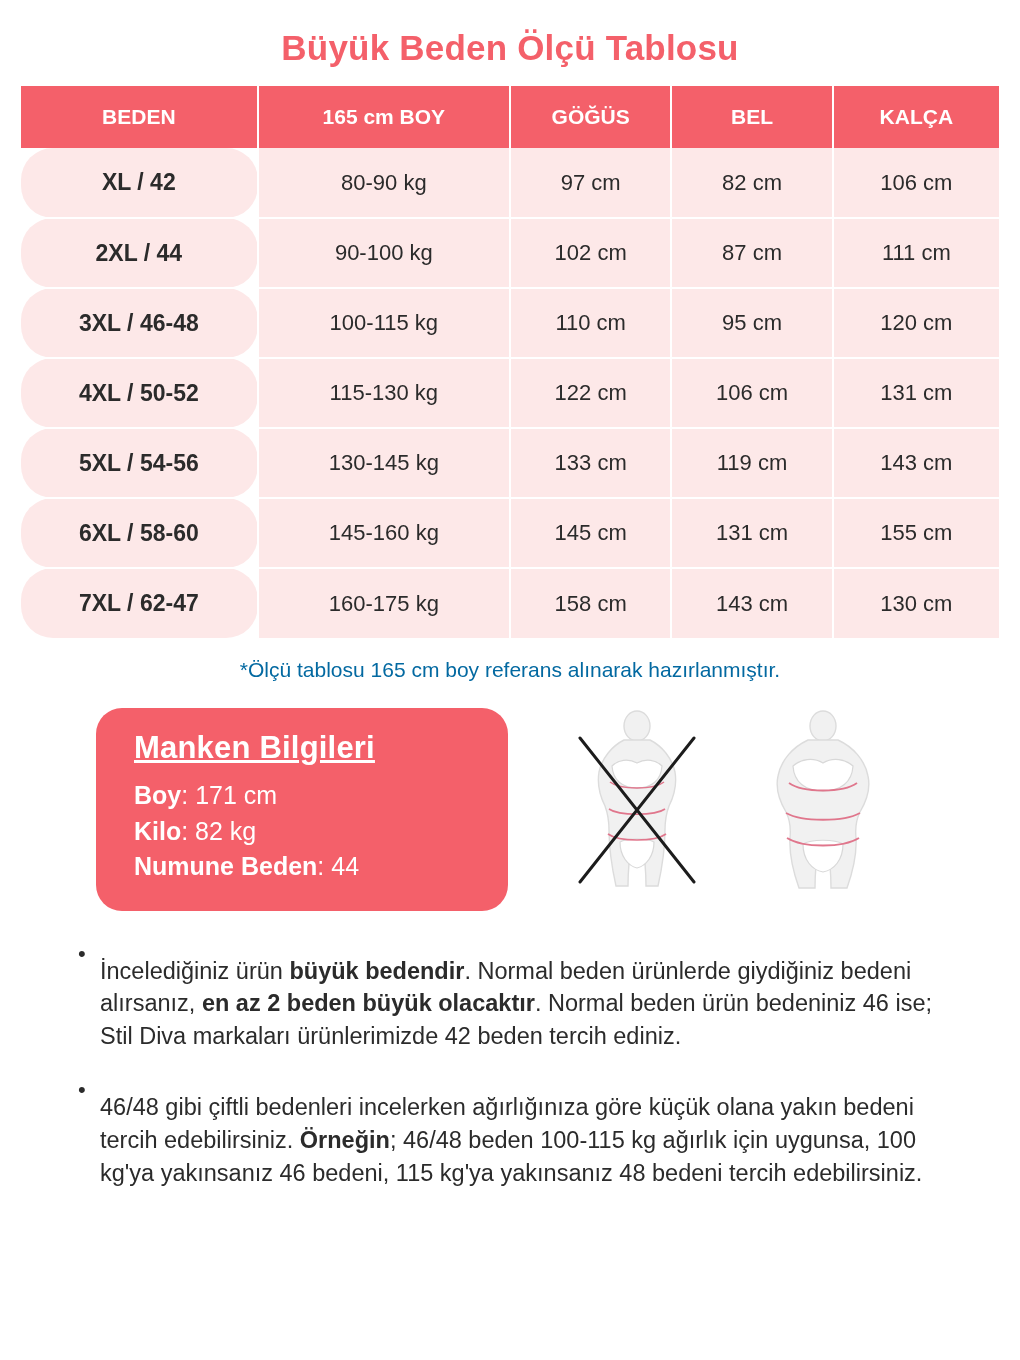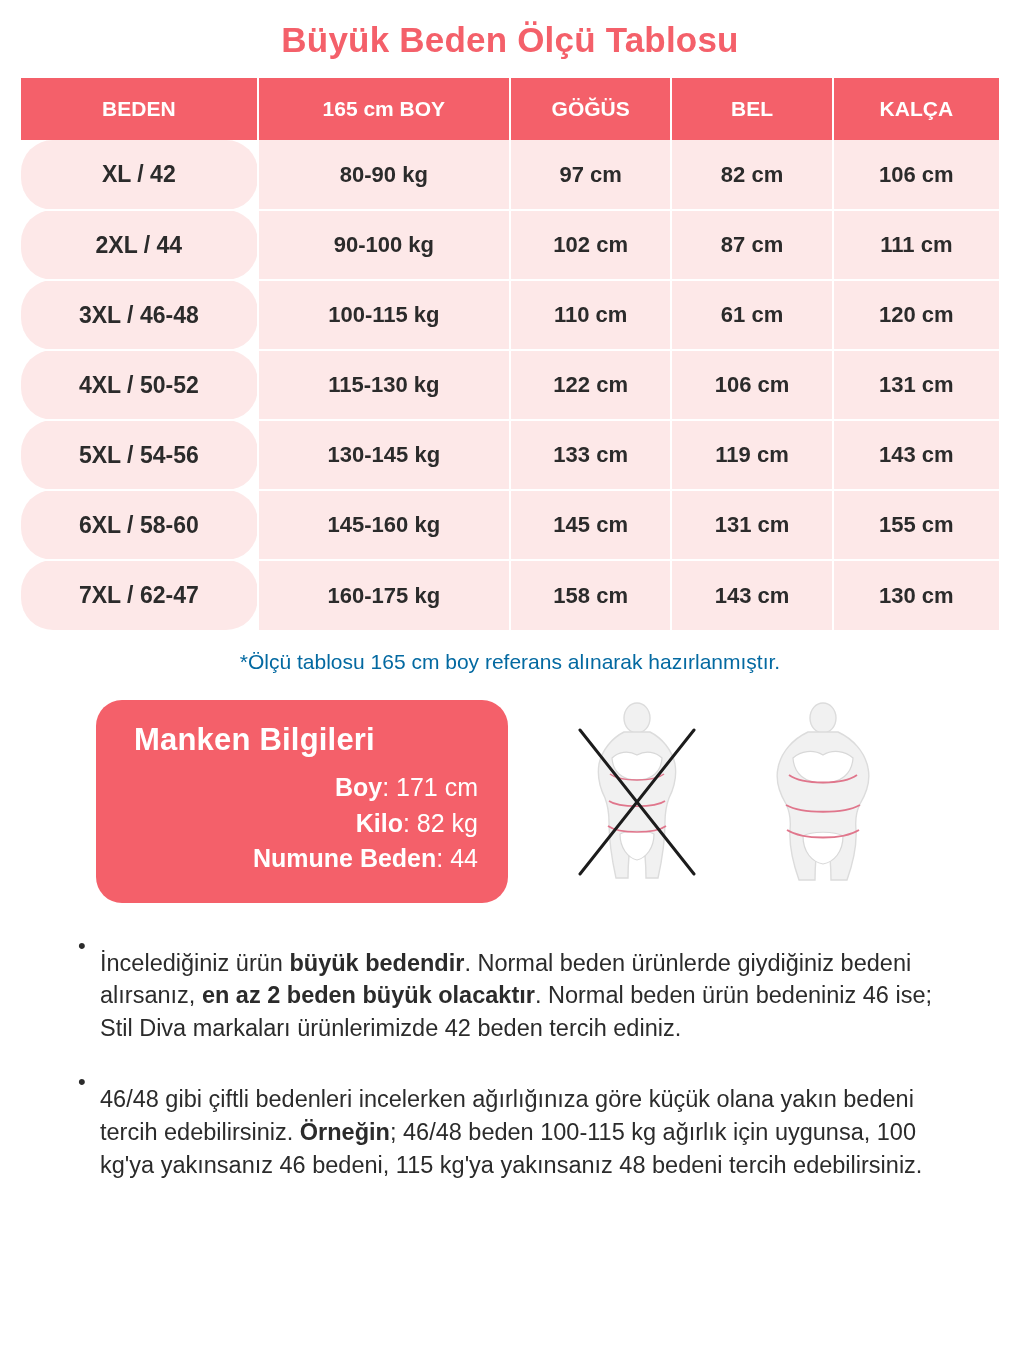--- a/index.html
+++ b/index.html
@@ -19,21 +19,21 @@
     overflow: hidden;
   }
 
   
   .title {
     text-align: center;
     font-size: 35px;
     font-weight: bold;
     color: #f4606a;
     letter-spacing: .2px;
-    padding-top: 20px;
+    padding-top: 28px;
     padding-bottom: 18px;
   }
 
   
   .table-wrap {
     width: 978px;
     margin: 0 auto;
   }
   table.size-table {
     width: 100%;
@@ -53,21 +53,20 @@
   table.size-table th:last-child { border-right: none; }
   table.size-table td {
     background: #fde8e8;
     height: 70px;
     font-size: 22px;
     text-align: center;
     vertical-align: middle;
     color: #2b2b2b;
     border-right: 2px solid #ffffff;
     border-bottom: 2px solid #ffffff;
-    font-weight: bold;
   }
   table.size-table td:last-child { border-right: none; }
   table.size-table tr:last-child td { border-bottom: none; }
   table.size-table td.beden {
     font-weight: bold;
     font-size: 23px;
     border-radius: 32px;
   }
   col.c1 { width: 24.2%; }
   col.c2 { width: 25.8%; }
@@ -95,25 +94,25 @@
     border-radius: 26px;
     color: #ffffff;
     width: 412px;
     padding: 22px 30px 26px 38px;
   }
   .model-card h2 {
     margin: 0 0 12px 0;
     font-size: 31px;
     font-weight: bold;
     letter-spacing: .2px;
+    text-decoration: underline;
   }
   .model-row {
     font-size: 25px;
     line-height: 1.42;
-    text-align: right;
   }
   .model-row b { font-weight: bold; }
 
   .figures {
     display: flex;
     gap: 36px;
     margin-left: 54px;
     margin-top: 2px;
   }
   .fig { position: relative; width: 150px; height: 190px; }
@@ -176,21 +175,21 @@
             <td class="beden">2XL / 44</td>
             <td>90-100 kg</td>
             <td>102 cm</td>
             <td>87 cm</td>
             <td>111 cm</td>
           </tr>
           <tr>
             <td class="beden">3XL / 46-48</td>
             <td>100-115 kg</td>
             <td>110 cm</td>
-            <td>61 cm</td>
+            <td>95 cm</td>
             <td>120 cm</td>
           </tr>
           <tr>
             <td class="beden">4XL / 50-52</td>
             <td>115-130 kg</td>
             <td>122 cm</td>
             <td>106 cm</td>
             <td>131 cm</td>
           </tr>
           <tr>

